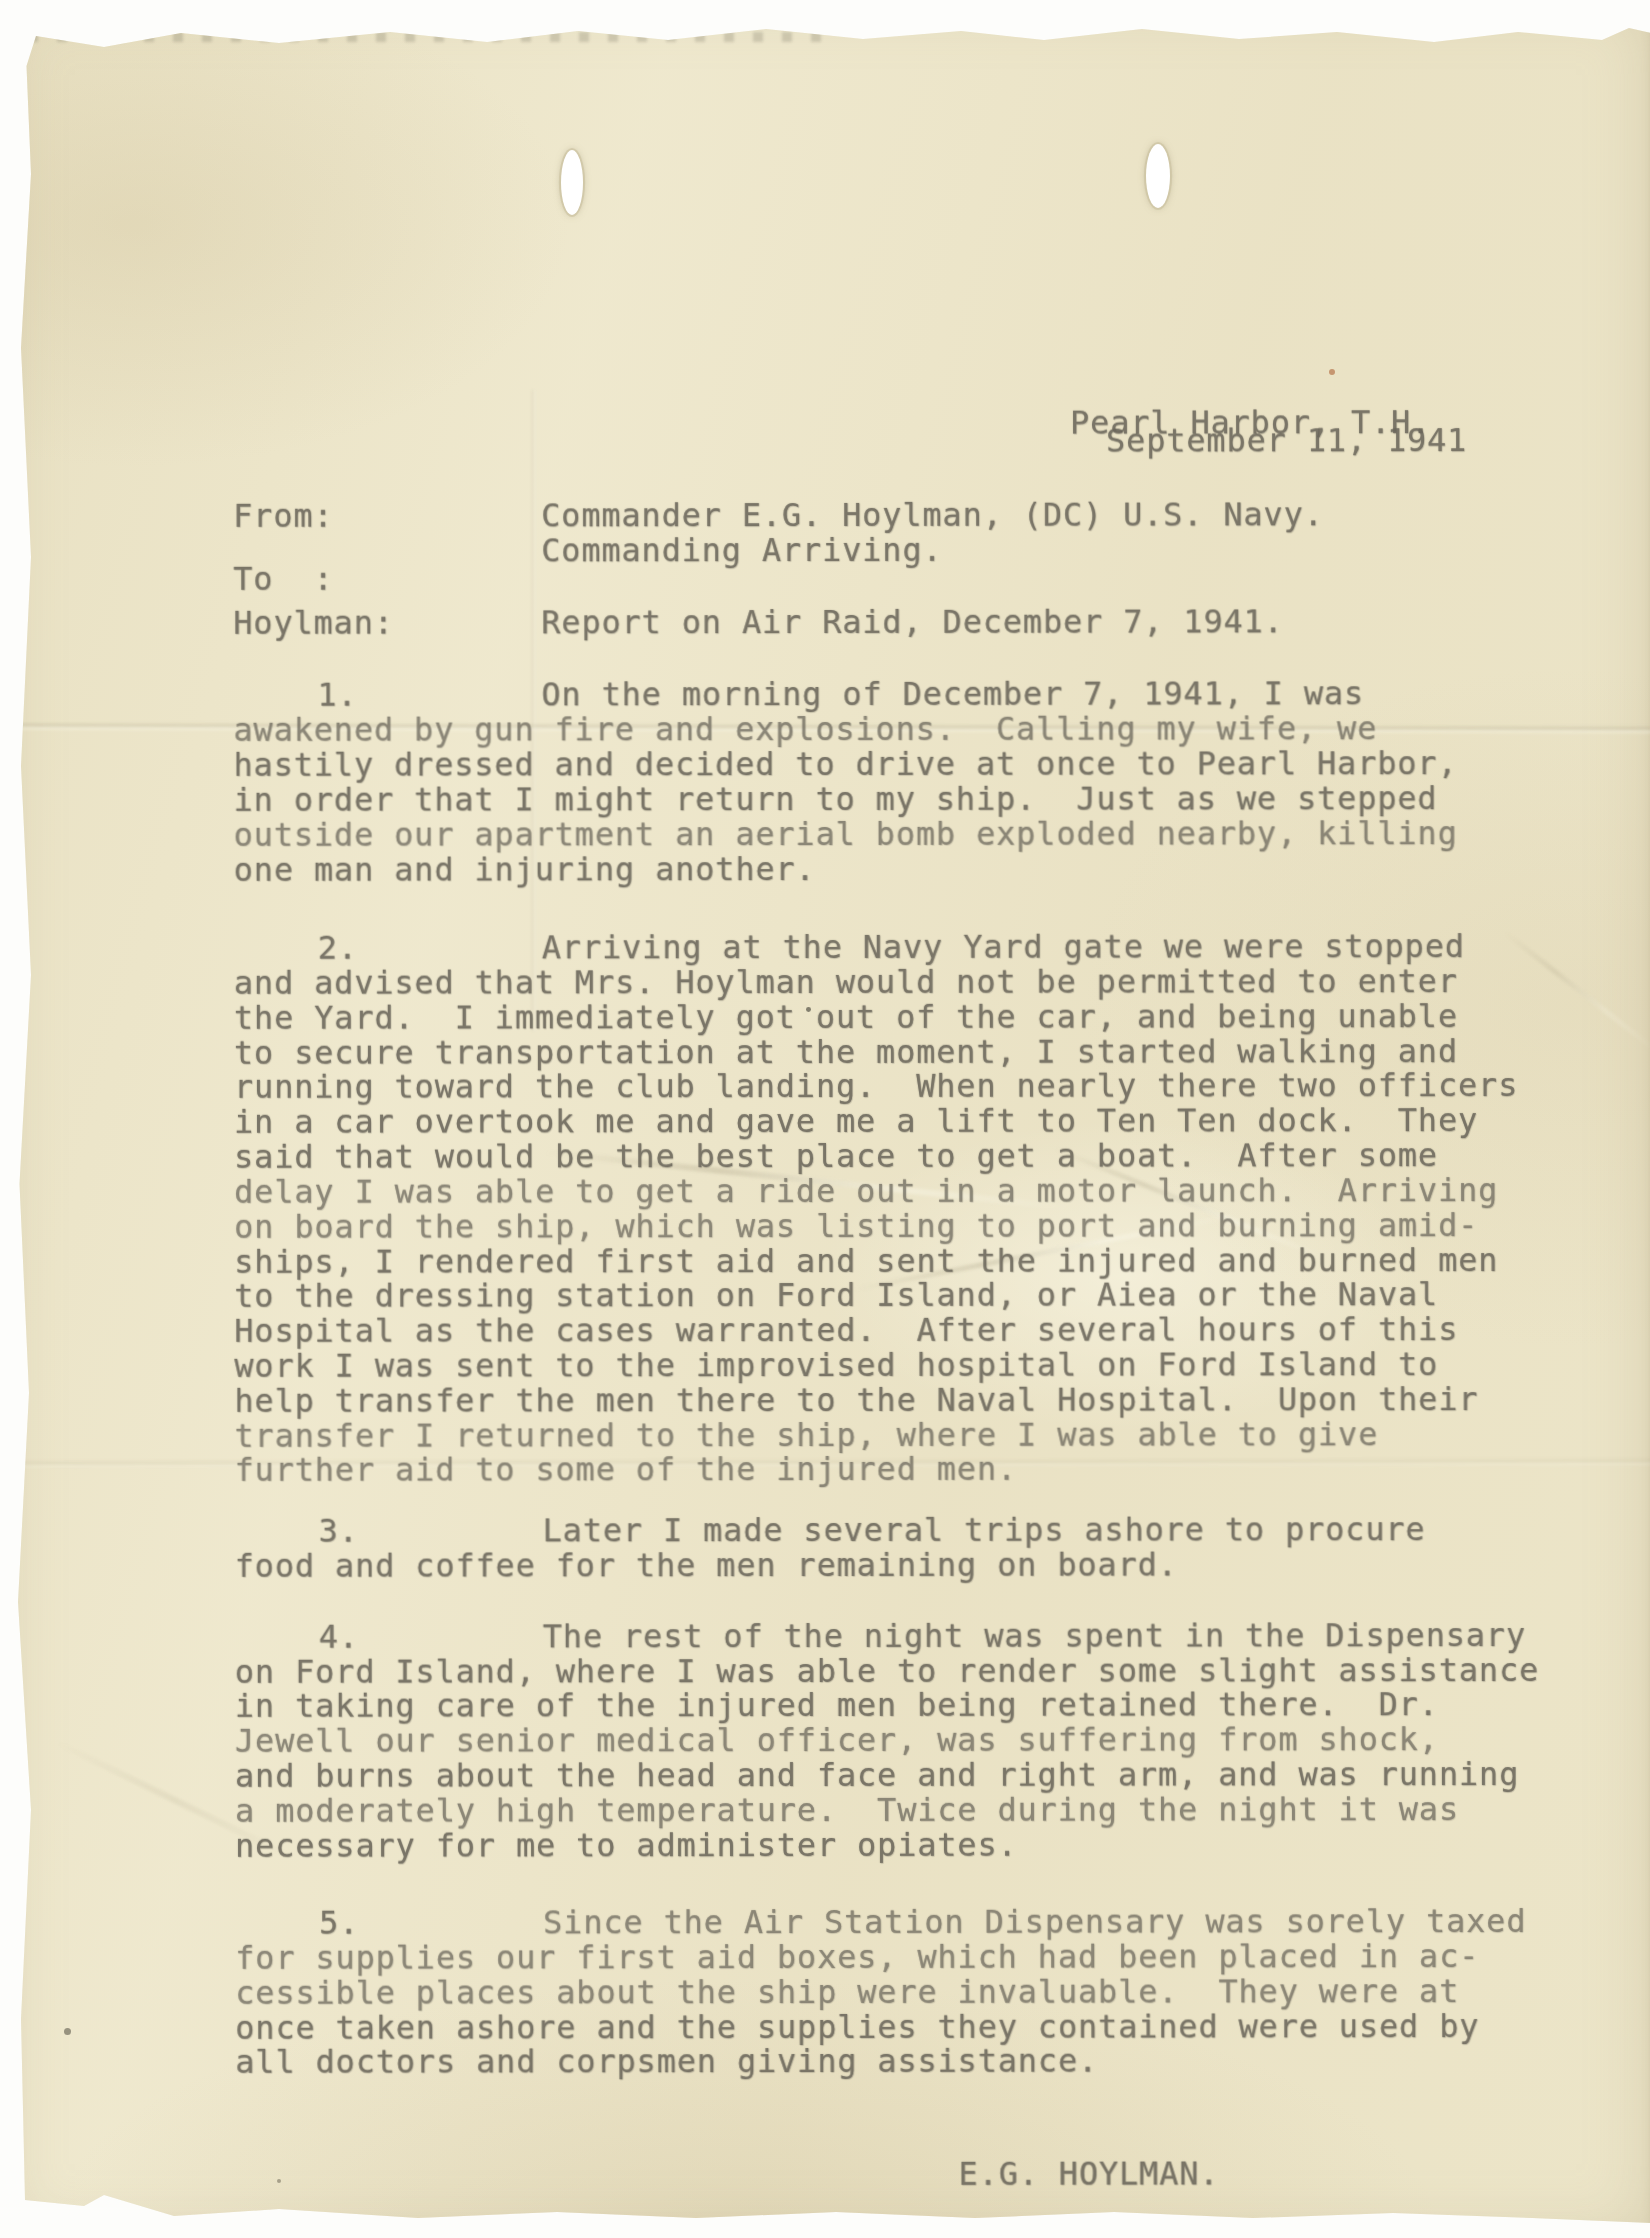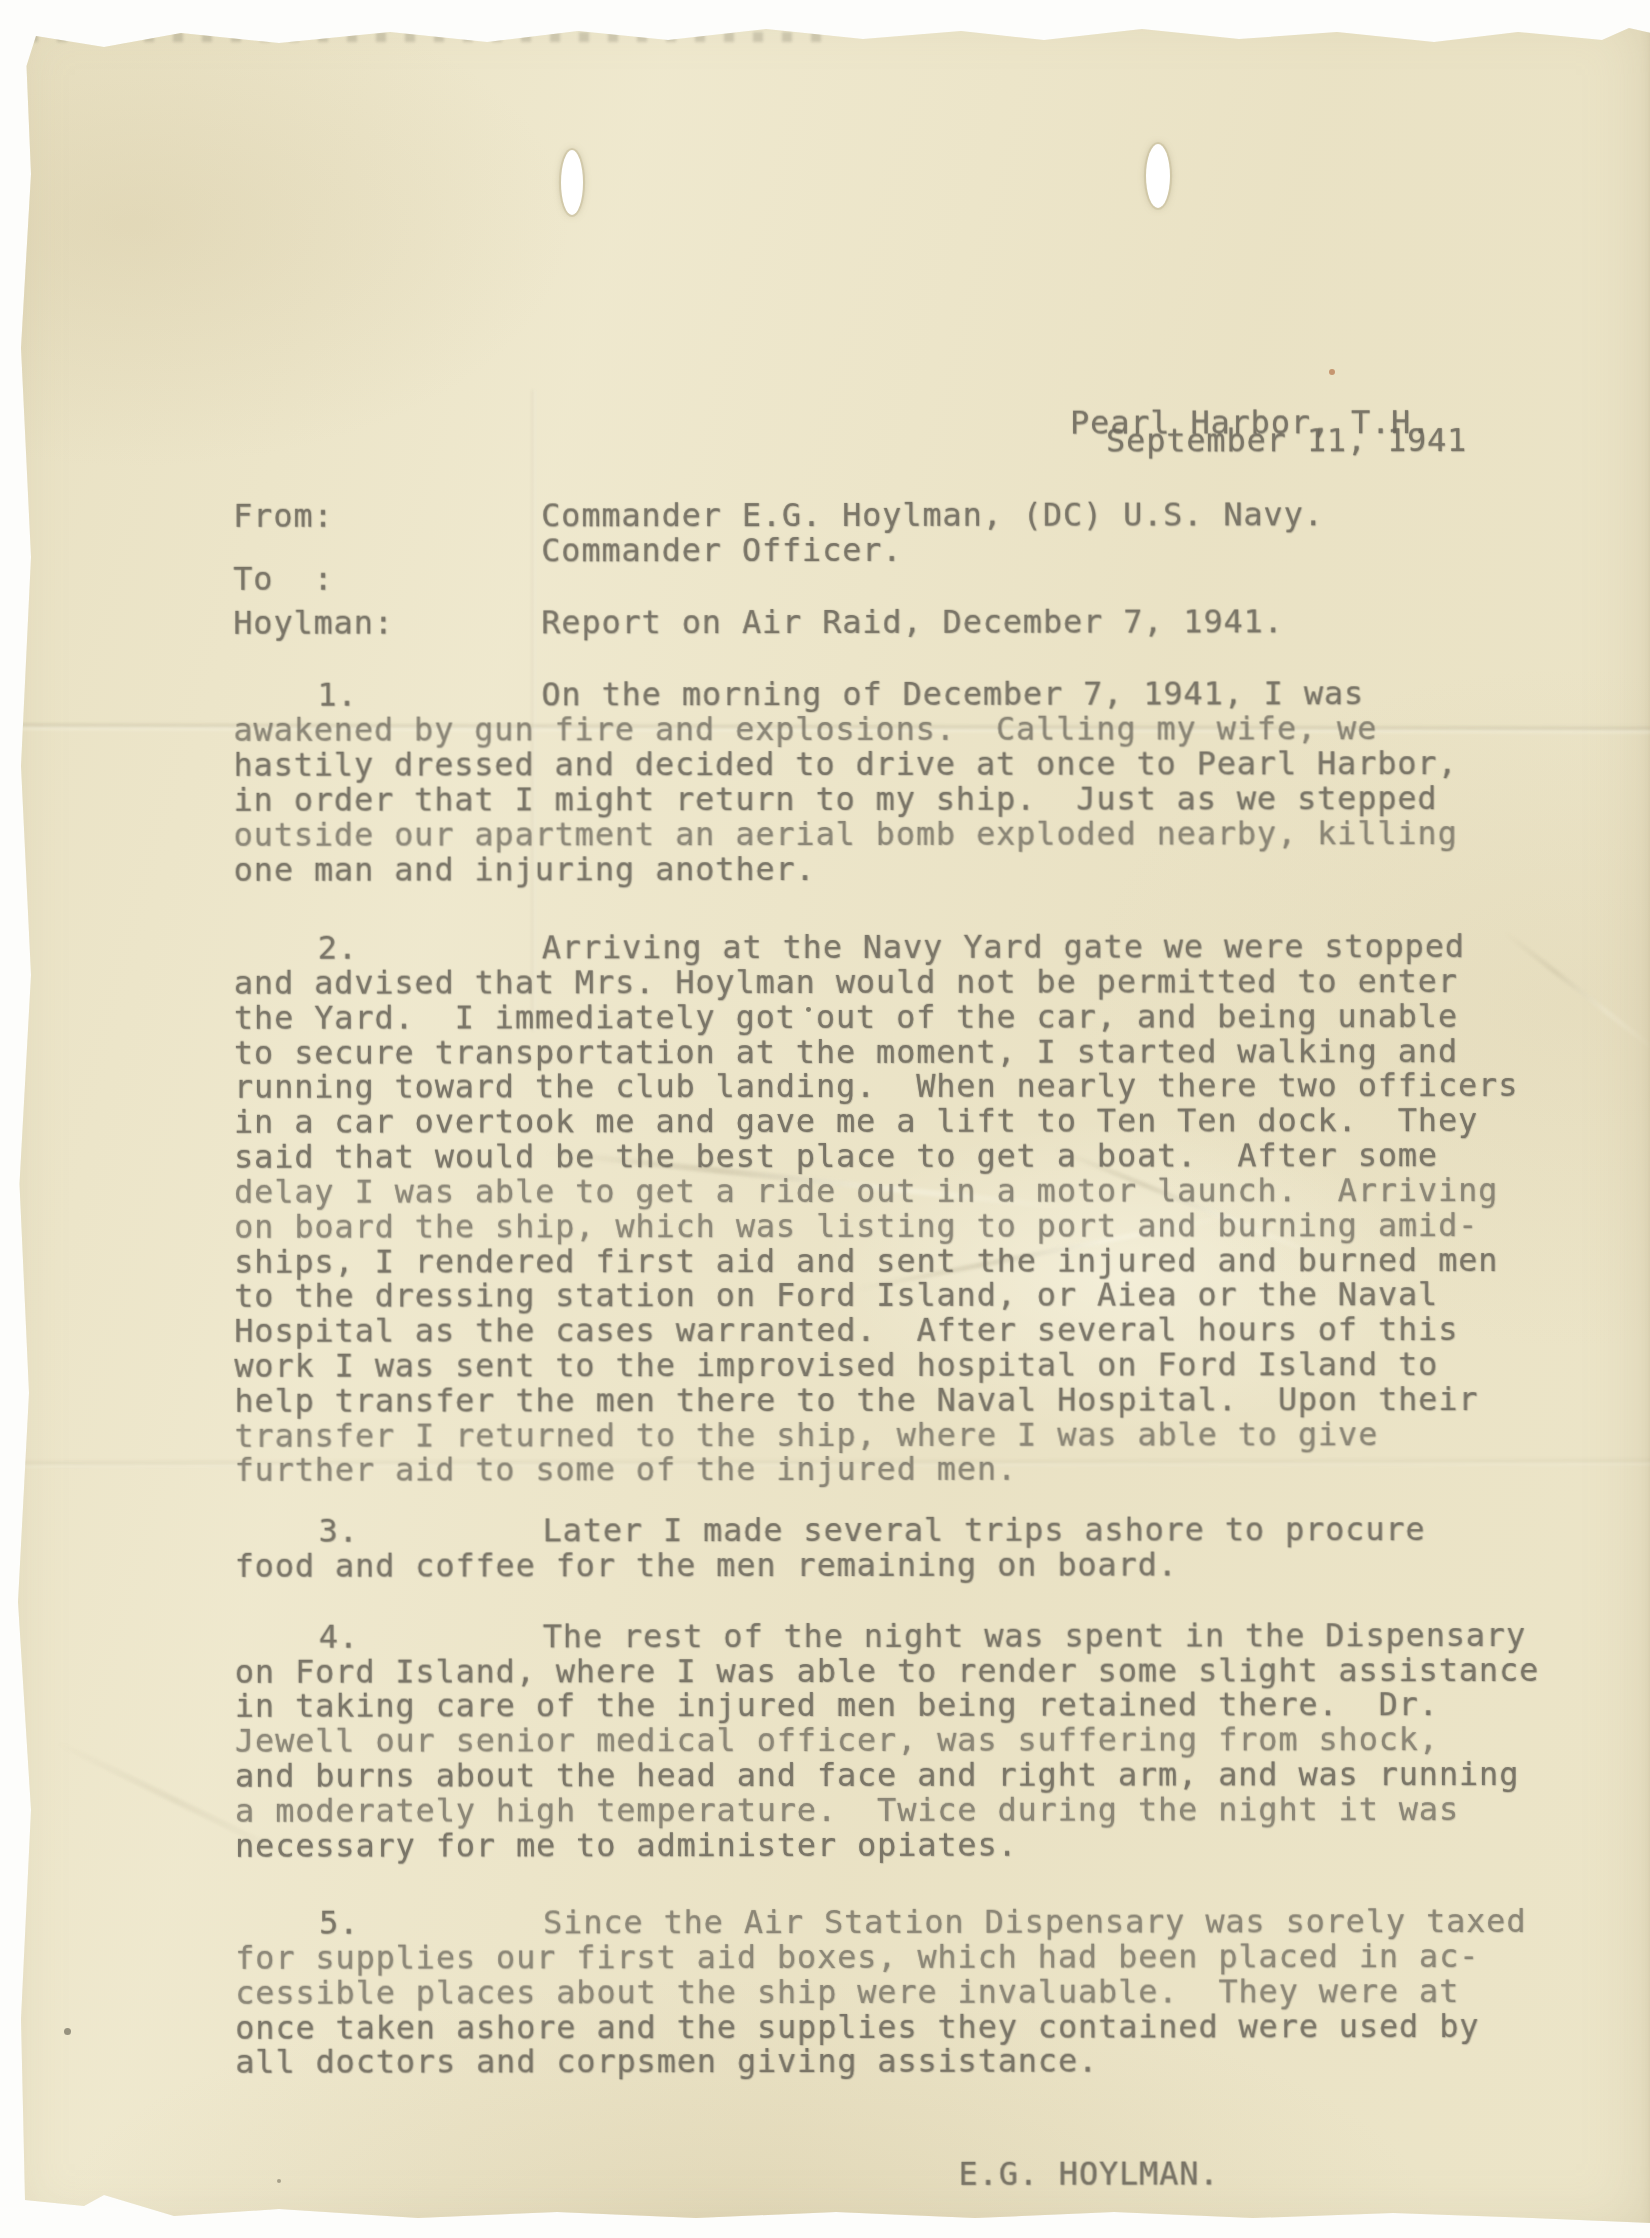--- a/index.html
+++ b/index.html
@@ -105,21 +105,21 @@
 </div>
 
 <div class="textlayer">
 
   <span class="tl" style="left:1071px;top:404px">Pearl Harbor, T.H.</span>
   <span class="tl" style="left:1107px;top:422px">September 11, 1941</span>
 
   <span class="tl" style="left:234px;top:496px">From:</span>
   <span class="tl" style="left:542px;top:496px">Commander E.G. Hoylman, (DC) U.S. Navy.</span>
   <span class="tl" style="left:234px;top:559px">To  :</span>
-  <span class="tl" style="left:542px;top:531px">Commander Officer.</span>
+  <span class="tl" style="left:542px;top:531px">Commanding Arriving.</span>
   <span class="tl" style="left:234px;top:603px">Hoylman:</span>
   <span class="tl" style="left:542px;top:603px">Report on Air Raid, December 7, 1941.</span>
 
   <span class="tl" style="left:318px;top:675px">1.</span>
   <span class="tl" style="left:542px;top:675px">On the morning of December 7, 1941, I was</span>
   <span class="tl faint" style="left:234px;top:710px">awakened by gun fire and explosions.  Calling my wife, we</span>
   <span class="tl" style="left:234px;top:745px">hastily dressed and decided to drive at once to Pearl Harbor,</span>
   <span class="tl" style="left:234px;top:780px">in order that I might return to my ship.  Just as we stepped</span>
   <span class="tl faint" style="left:234px;top:815px">outside our apartment an aerial bomb exploded nearby, killing</span>
   <span class="tl" style="left:234px;top:850px">one man and injuring another.</span>

